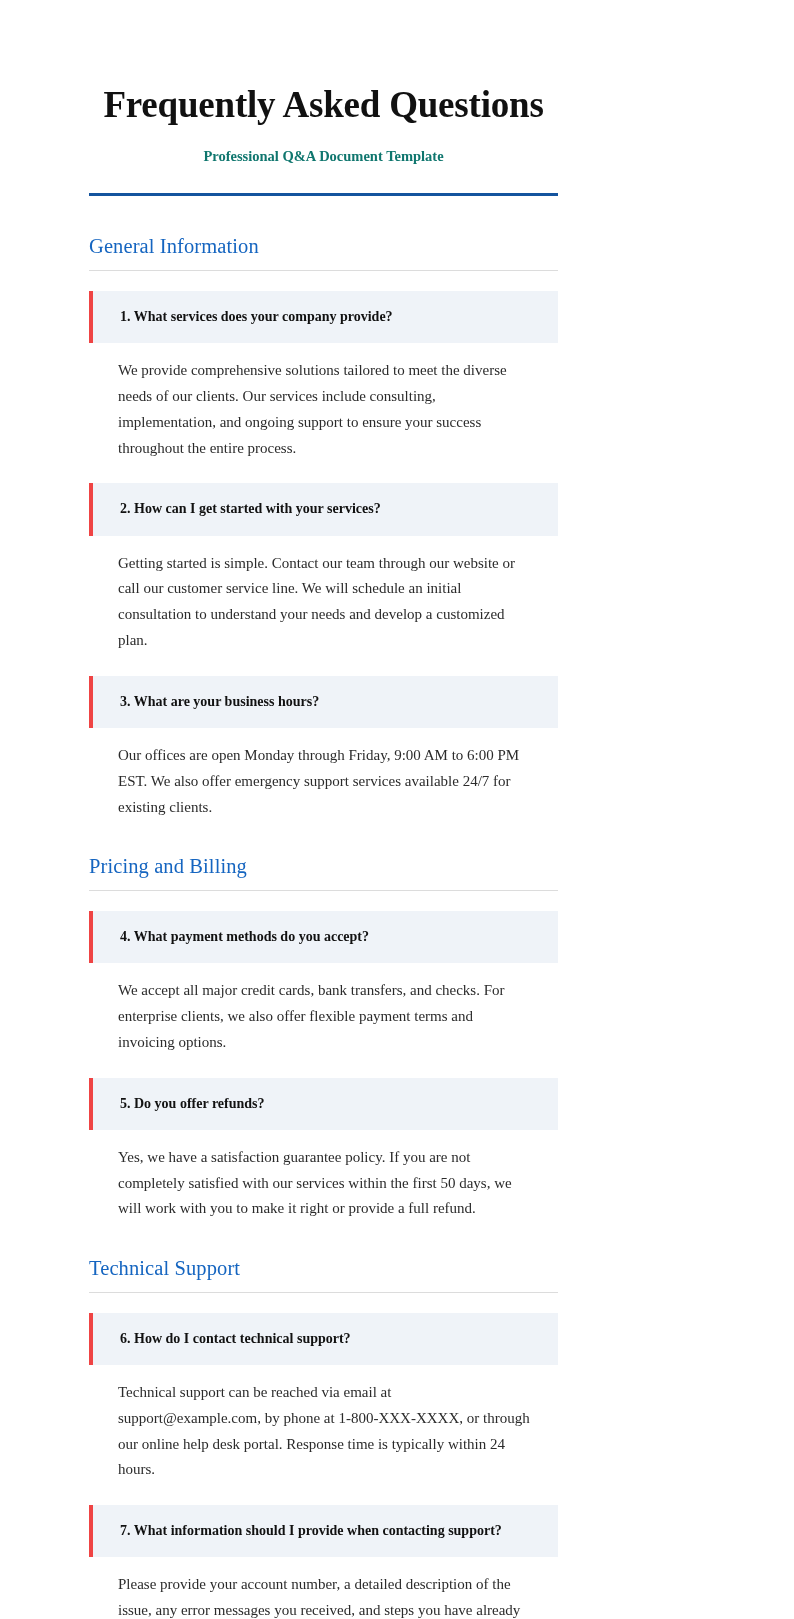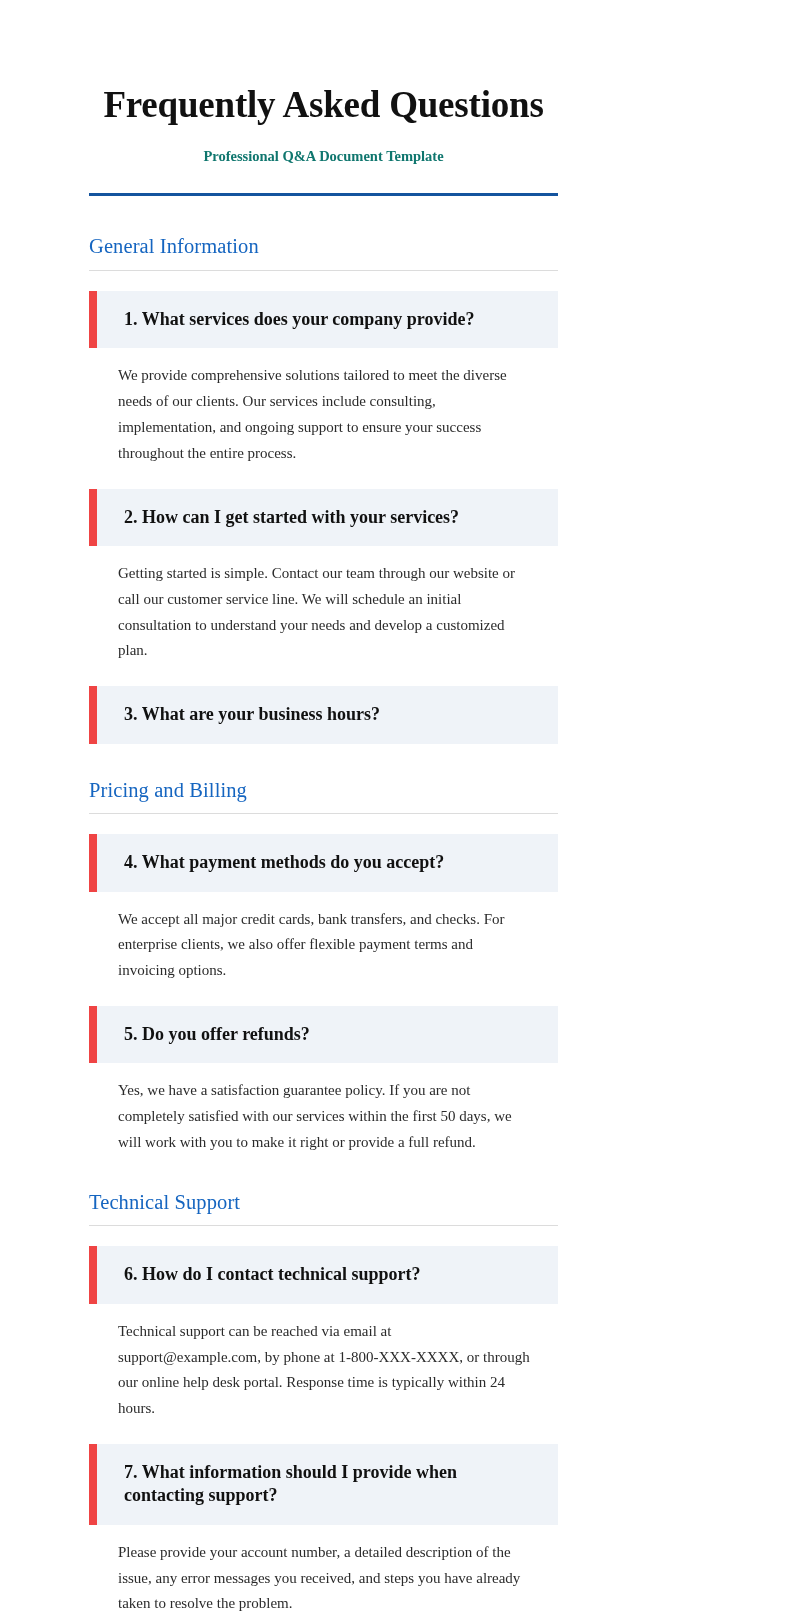--- a/index.html
+++ b/index.html
@@ -74,23 +74,23 @@
 
   
   .qa-item {
     margin-bottom: 22px;
   }
   .qa-item:last-child {
     margin-bottom: 0;
   }
   .question {
     background: #eff3f8;
-    border-left: 8px solid #ef4444;
+    border-left: 4px solid #ef4444;
     padding: 17px 20px 17px 27px;
-    font-size: 18px;
+    font-size: 14px;
     font-weight: bold;
     color: #111111;
     line-height: 1.3;
     box-sizing: border-box;
   }
   .answer {
     padding: 15px 26px 0 29px;
     font-size: 15px;
     line-height: 1.72;
     color: #2b2b2b;
@@ -130,20 +130,21 @@
         <div class="qa-item">
           <div class="question">1. What services does your company provide?</div>
           <div class="answer">We provide comprehensive solutions tailored to meet the diverse needs of our clients. Our services include consulting, implementation, and ongoing support to ensure your success throughout the entire process.</div>
         </div>
         <div class="qa-item">
           <div class="question">2. How can I get started with your services?</div>
           <div class="answer">Getting started is simple. Contact our team through our website or call our customer service line. We will schedule an initial consultation to understand your needs and develop a customized plan.</div>
         </div>
         <div class="qa-item">
           <div class="question">3. What are your business hours?</div>
+          <div class="answer">Our offices are open Monday through Friday, 9:00 AM to 6:00 PM EST. We also offer emergency support services available 24/7 for existing clients.</div>
         </div>
       </div>
       <div class="section">
         <h2 class="section-title">Pricing and Billing</h2>
         <div class="section-rule"></div>
         <div class="qa-item">
           <div class="question">4. What payment methods do you accept?</div>
           <div class="answer">We accept all major credit cards, bank transfers, and checks. For enterprise clients, we also offer flexible payment terms and invoicing options.</div>
         </div>
         <div class="qa-item">

